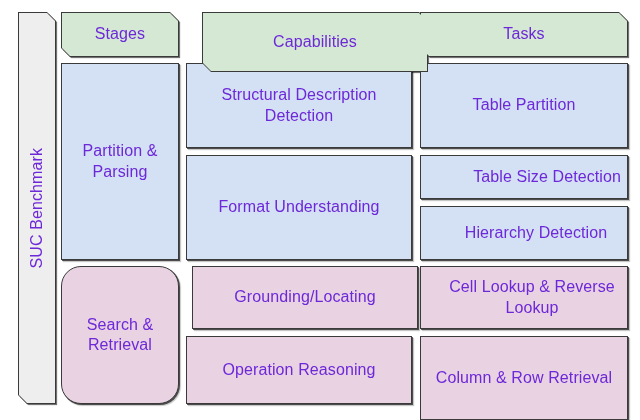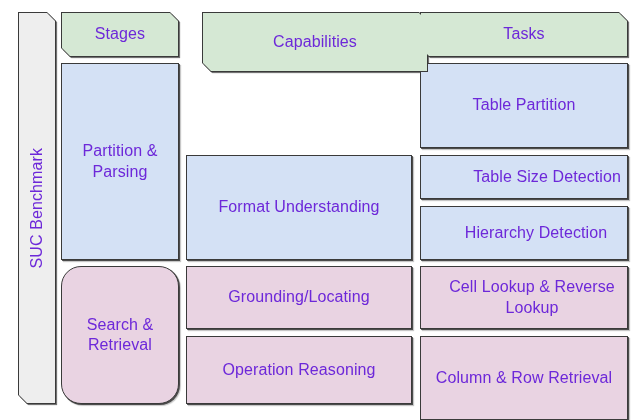--- a/index.html
+++ b/index.html
@@ -161,20 +161,24 @@
 Parsing</span>
   </div>
 
   <div class="box chamfer fill-green" style="left:420px; top:12px; width:208px; height:45px;">
     <div class="shadow"></div>
     <div class="shape outer"></div>
     <div class="shape inner fill-green"></div>
     <span class="lbl">Tasks</span>
   </div>
 
+  <div class="box fill-blue" style="left:186px; top:63px; width:226px; height:85px;">
+    <span class="lbl">Structural Description
+Detection</span>
+  </div>
 
   <div class="box fill-blue" style="left:186px; top:155px; width:226px; height:105px;">
     <span class="lbl">Format Understanding</span>
   </div>
 
   <div class="box fill-blue" style="left:420px; top:63px; width:208px; height:85px;">
     <span class="lbl">Table Partition</span>
   </div>
 
   <div class="box fill-blue" style="left:420px; top:155px; width:208px; height:44px;justify-content:flex-end;">
@@ -183,21 +187,21 @@
 
   <div class="box fill-blue" style="left:420px; top:206px; width:208px; height:54px;padding-left:24px;">
     <span class="lbl">Hierarchy Detection</span>
   </div>
 
   <div class="box fill-pink" style="left:61px; top:266px; width:118px; height:138px;border-radius:20px;">
     <span class="lbl">Search &amp;
 Retrieval</span>
   </div>
 
-  <div class="box fill-pink" style="left:186px; top:266px; width:226px; height:63px;">
+  <div class="box fill-pink" style="left:192px; top:266px; width:226px; height:63px;">
     <span class="lbl">Grounding/Locating</span>
   </div>
 
   <div class="box fill-pink" style="left:186px; top:336px; width:226px; height:68px;">
     <span class="lbl">Operation Reasoning</span>
   </div>
 
   <div class="box fill-pink" style="left:420px; top:266px; width:208px; height:63px;padding-left:16px;">
     <span class="lbl">Cell Lookup &amp; Reverse
 Lookup</span>

